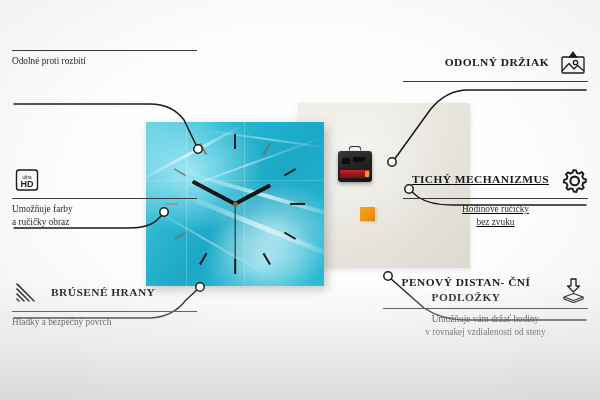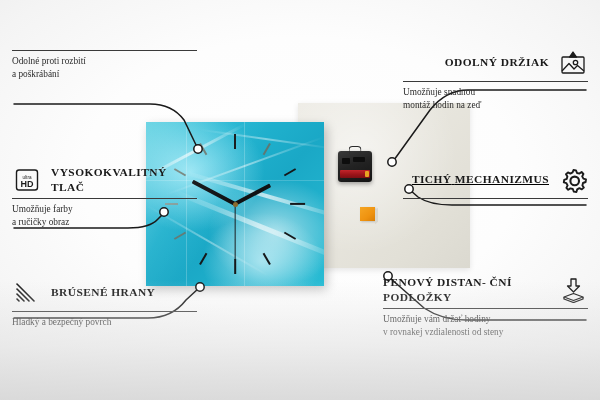--- a/index.html
+++ b/index.html
@@ -180,21 +180,21 @@
     width: 600px; height: 400px;
     pointer-events: none;
   }
 
   
   .feature {
     position: absolute;
     width: 185px;
   }
   .feature.left  { left: 12px;  text-align: left; }
-  .feature.right { right: 12px; text-align: left; }
+  .feature.right { right: 12px; text-align: center; }
 
   .feat-head {
     display: flex;
     align-items: center;
     gap: 9px;
     margin-bottom: 3px;
   }
   .feature.right .feat-head { flex-direction: row-reverse; }
 
   .feat-icon {
@@ -309,36 +309,31 @@
       <circle cx="392" cy="162" r="4.2"></circle>
       <circle cx="409" cy="189" r="4.2"></circle>
       <circle cx="388" cy="276" r="4.2"></circle>
     </g>
   </svg>
 
   <div class="feature left" id="feat-glass">
     <div class="feat-rule"></div>
     <div class="feat-sub">
       <span>Odolné proti rozbití</span>
-      <span>a poškrábání</span>
     </div>
   </div>
 
   <div class="feature left" id="feat-print">
     <div class="feat-head">
       <span class="feat-icon">
         <svg width="26" height="24" viewBox="0 0 26 24">
           <rect x="2.5" y="2" width="21" height="20" rx="2.5" fill="none" stroke="currentColor" stroke-width="1.4"></rect>
           <text x="13" y="10.5" font-family="Liberation Sans, sans-serif" font-size="4.6" text-anchor="middle" fill="currentColor">ultra</text>
           <text x="13" y="19" font-family="Liberation Sans, sans-serif" font-size="9" font-weight="bold" text-anchor="middle" fill="currentColor">HD</text>
         </svg>
-      </span>
-      <span class="feat-title">
-        <span>VYSOKOKVALITNÝ</span>
-        <span>TLAČ</span>
       </span>
     </div>
     <div class="feat-rule"></div>
     <div class="feat-sub">
       <span>Umožňuje farby</span>
       <span>a ručičky obraz</span>
     </div>
   </div>
 
   <div class="feature left" id="feat-edges">
@@ -375,42 +370,42 @@
             <path d="M3,21 L10,13.5 L15,19 L18.5,15.5 L25,21"></path>
           </g>
         </svg>
       </span>
       <span class="feat-title">
         <span>ODOLNÝ</span>
         <span>DRŽIAK</span>
       </span>
     </div>
     <div class="feat-rule"></div>
-    <div class="feat-sub">
-      <span>Umožňuje snadnou</span>
-      <span>montáž hodin na zeď</span>
-    </div>
   </div>
 
   <div class="feature right" id="feat-silent">
     <div class="feat-head">
       <span class="feat-icon">
         <svg width="27" height="26" viewBox="0 0 27 26">
           <g fill="none" stroke="currentColor" stroke-width="2.1" stroke-linejoin="round">
             <path d="M13.5,3 L16,3.4 L17,6 L19.5,6.6 L21.6,5 L23.4,7 L22.2,9.4 L23.4,11.6 L26,12.4 L25.6,15 L23,16 L22.4,18.4 L23.8,20.6 L21.8,22.4 L19.4,21.2 L17.2,22.4 L16.4,25 L13.8,24.6 L12.8,22 L10.4,21.4 L8.2,22.8 L6.4,20.8 L7.6,18.4 L6.4,16.2 L3.8,15.4 L4.2,12.8 L6.8,11.8 L7.4,9.4 L6,7.2 L8,5.4 L10.4,6.6 L12.6,5.4 Z" stroke-width="1.9"></path>
             <circle cx="14.7" cy="13.9" r="4.3"></circle>
           </g>
         </svg>
       </span>
       <span class="feat-title">
         <span>TICHÝ</span>
         <span>MECHANIZMUS</span>
       </span>
     </div>
     <div class="feat-rule"></div>
+    <div class="feat-sub">
+      <span>Hodinové ručičky</span>
+      <span>bez zvuku</span>
+    </div>
   </div>
 
   <div class="feature right" id="feat-foam" style="width:205px;">
     <div class="feat-head">
       <span class="feat-icon">
         <svg width="27" height="26" viewBox="0 0 27 26">
           <g fill="none" stroke="currentColor" stroke-width="1.3" stroke-linejoin="round">
             <path d="M11,2 L16,2 L16,9 L19.5,9 L13.5,15 L7.5,9 L11,9 Z"></path>
             <path d="M13.5,16.5 L23,20 L13.5,23.5 L4,20 Z"></path>
             <path d="M4,20 L4,22 L13.5,25.5 L23,22 L23,20"></path>

